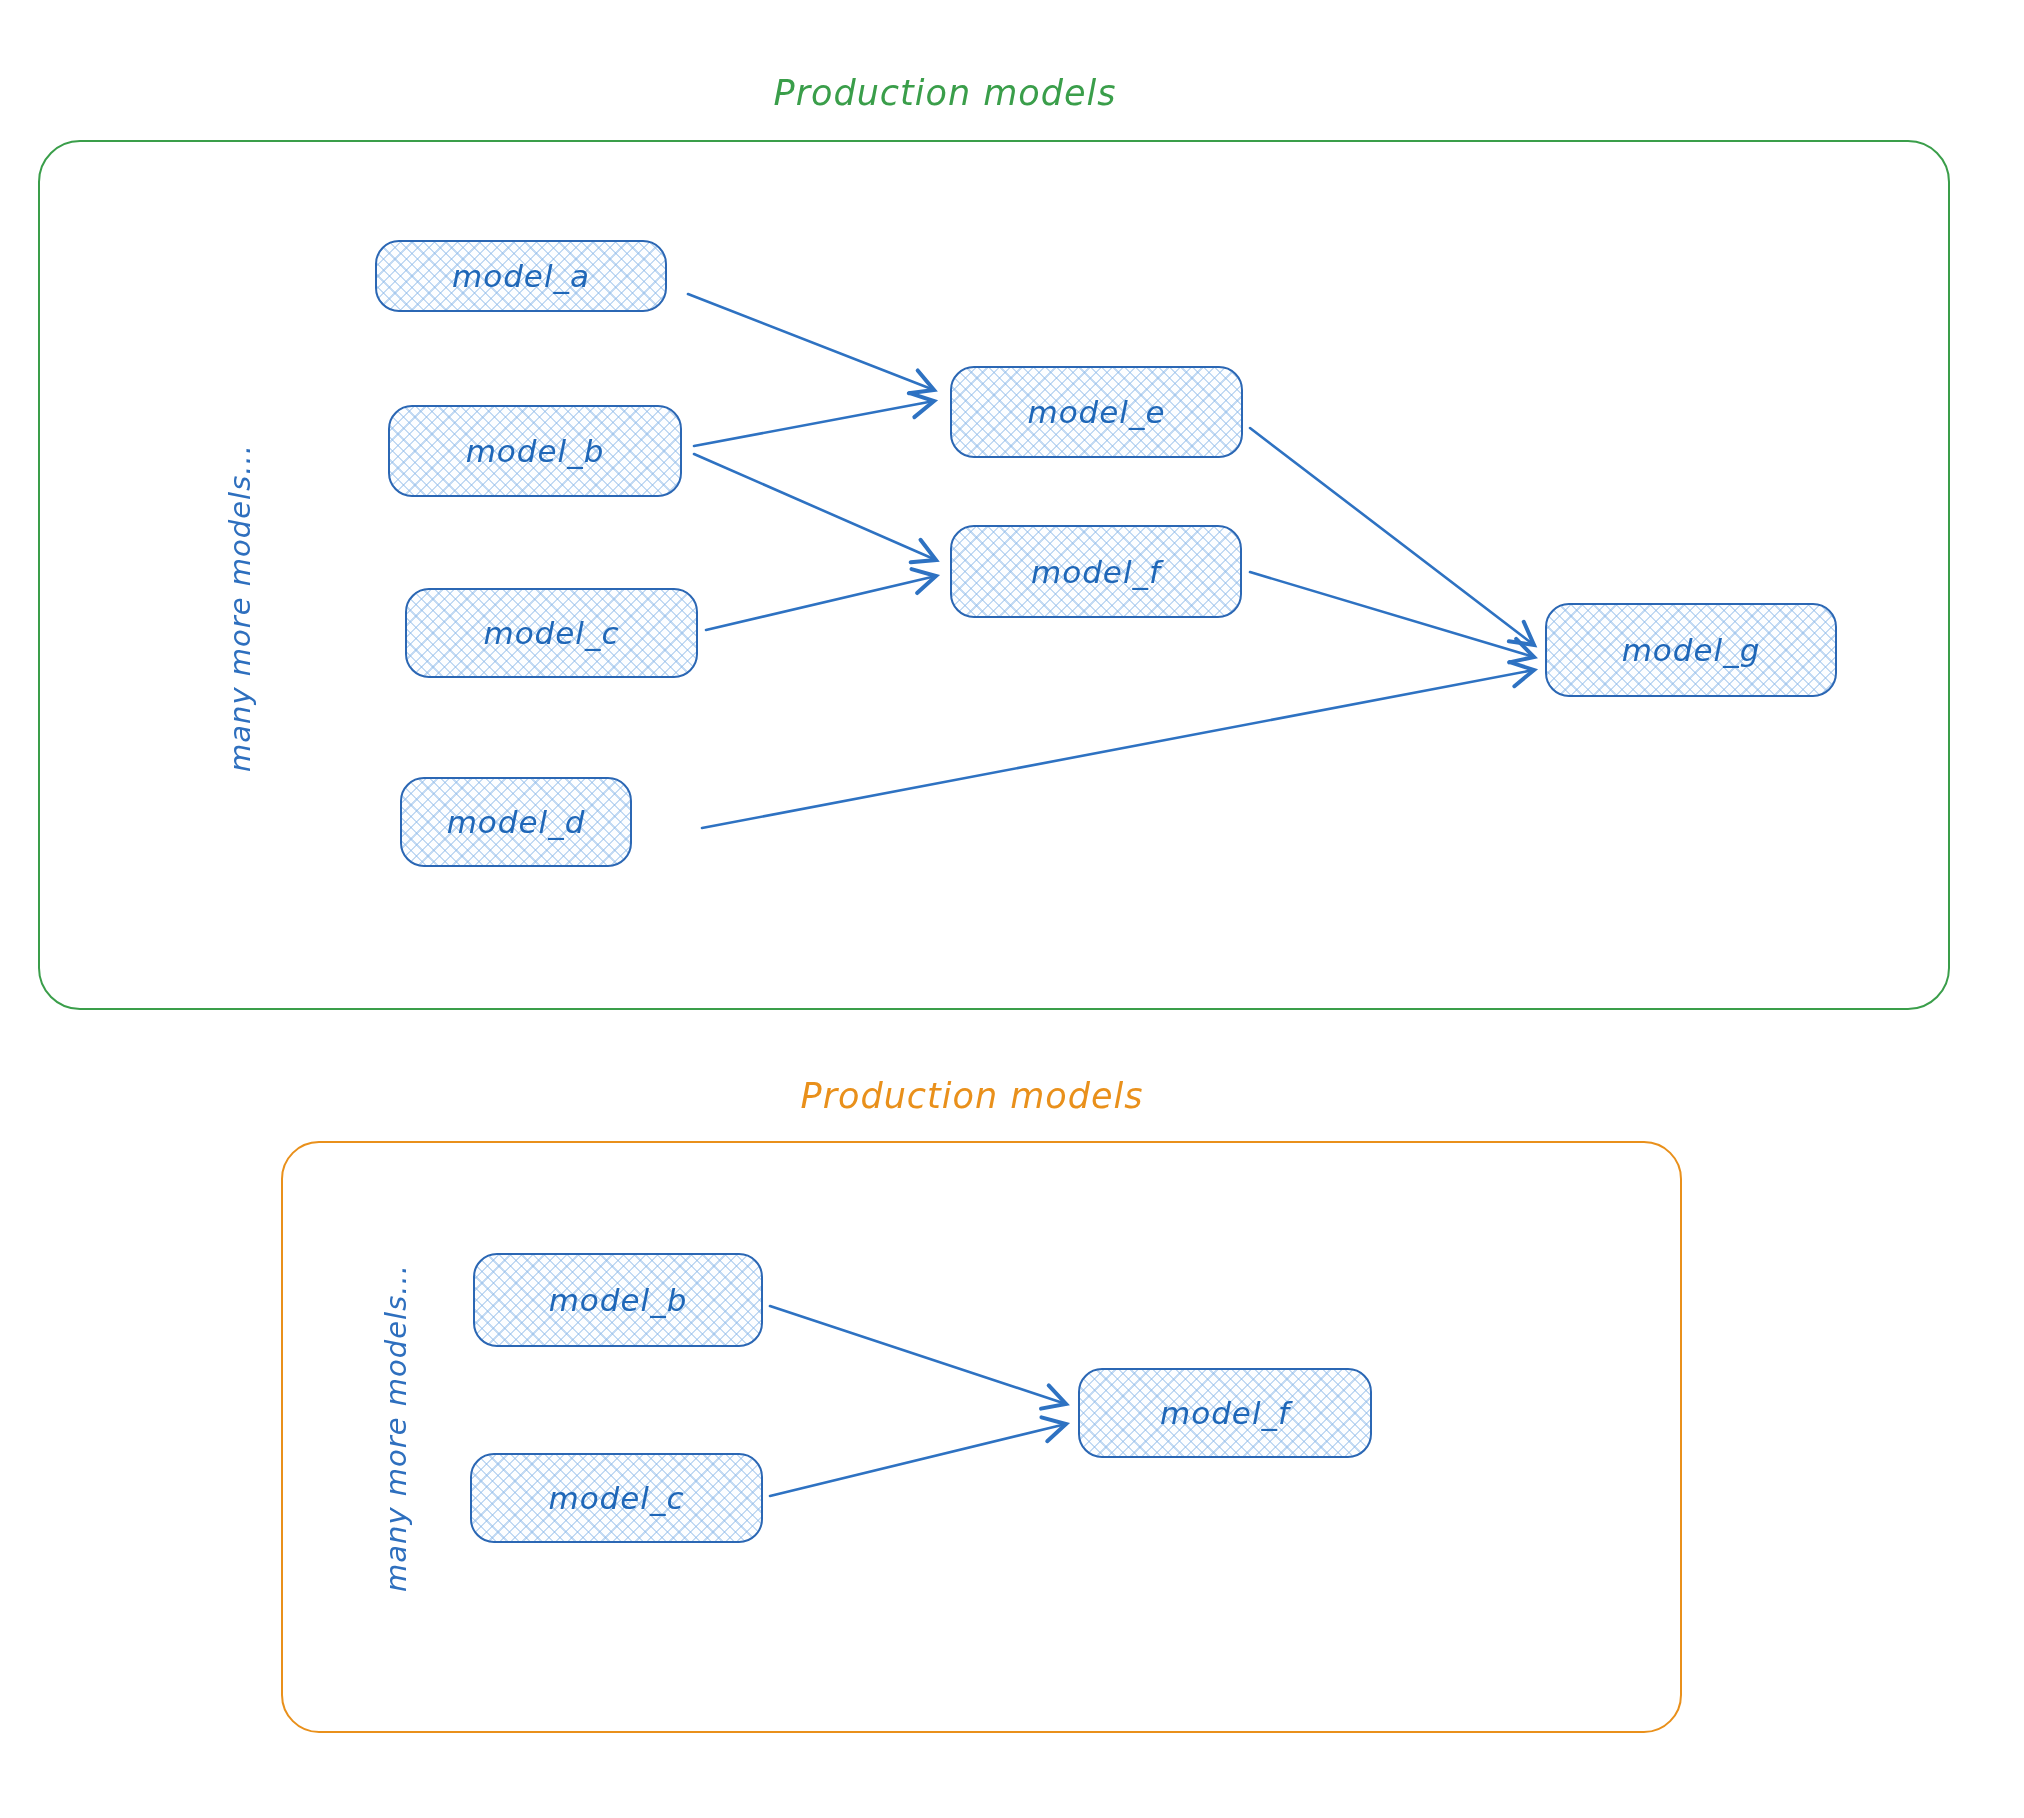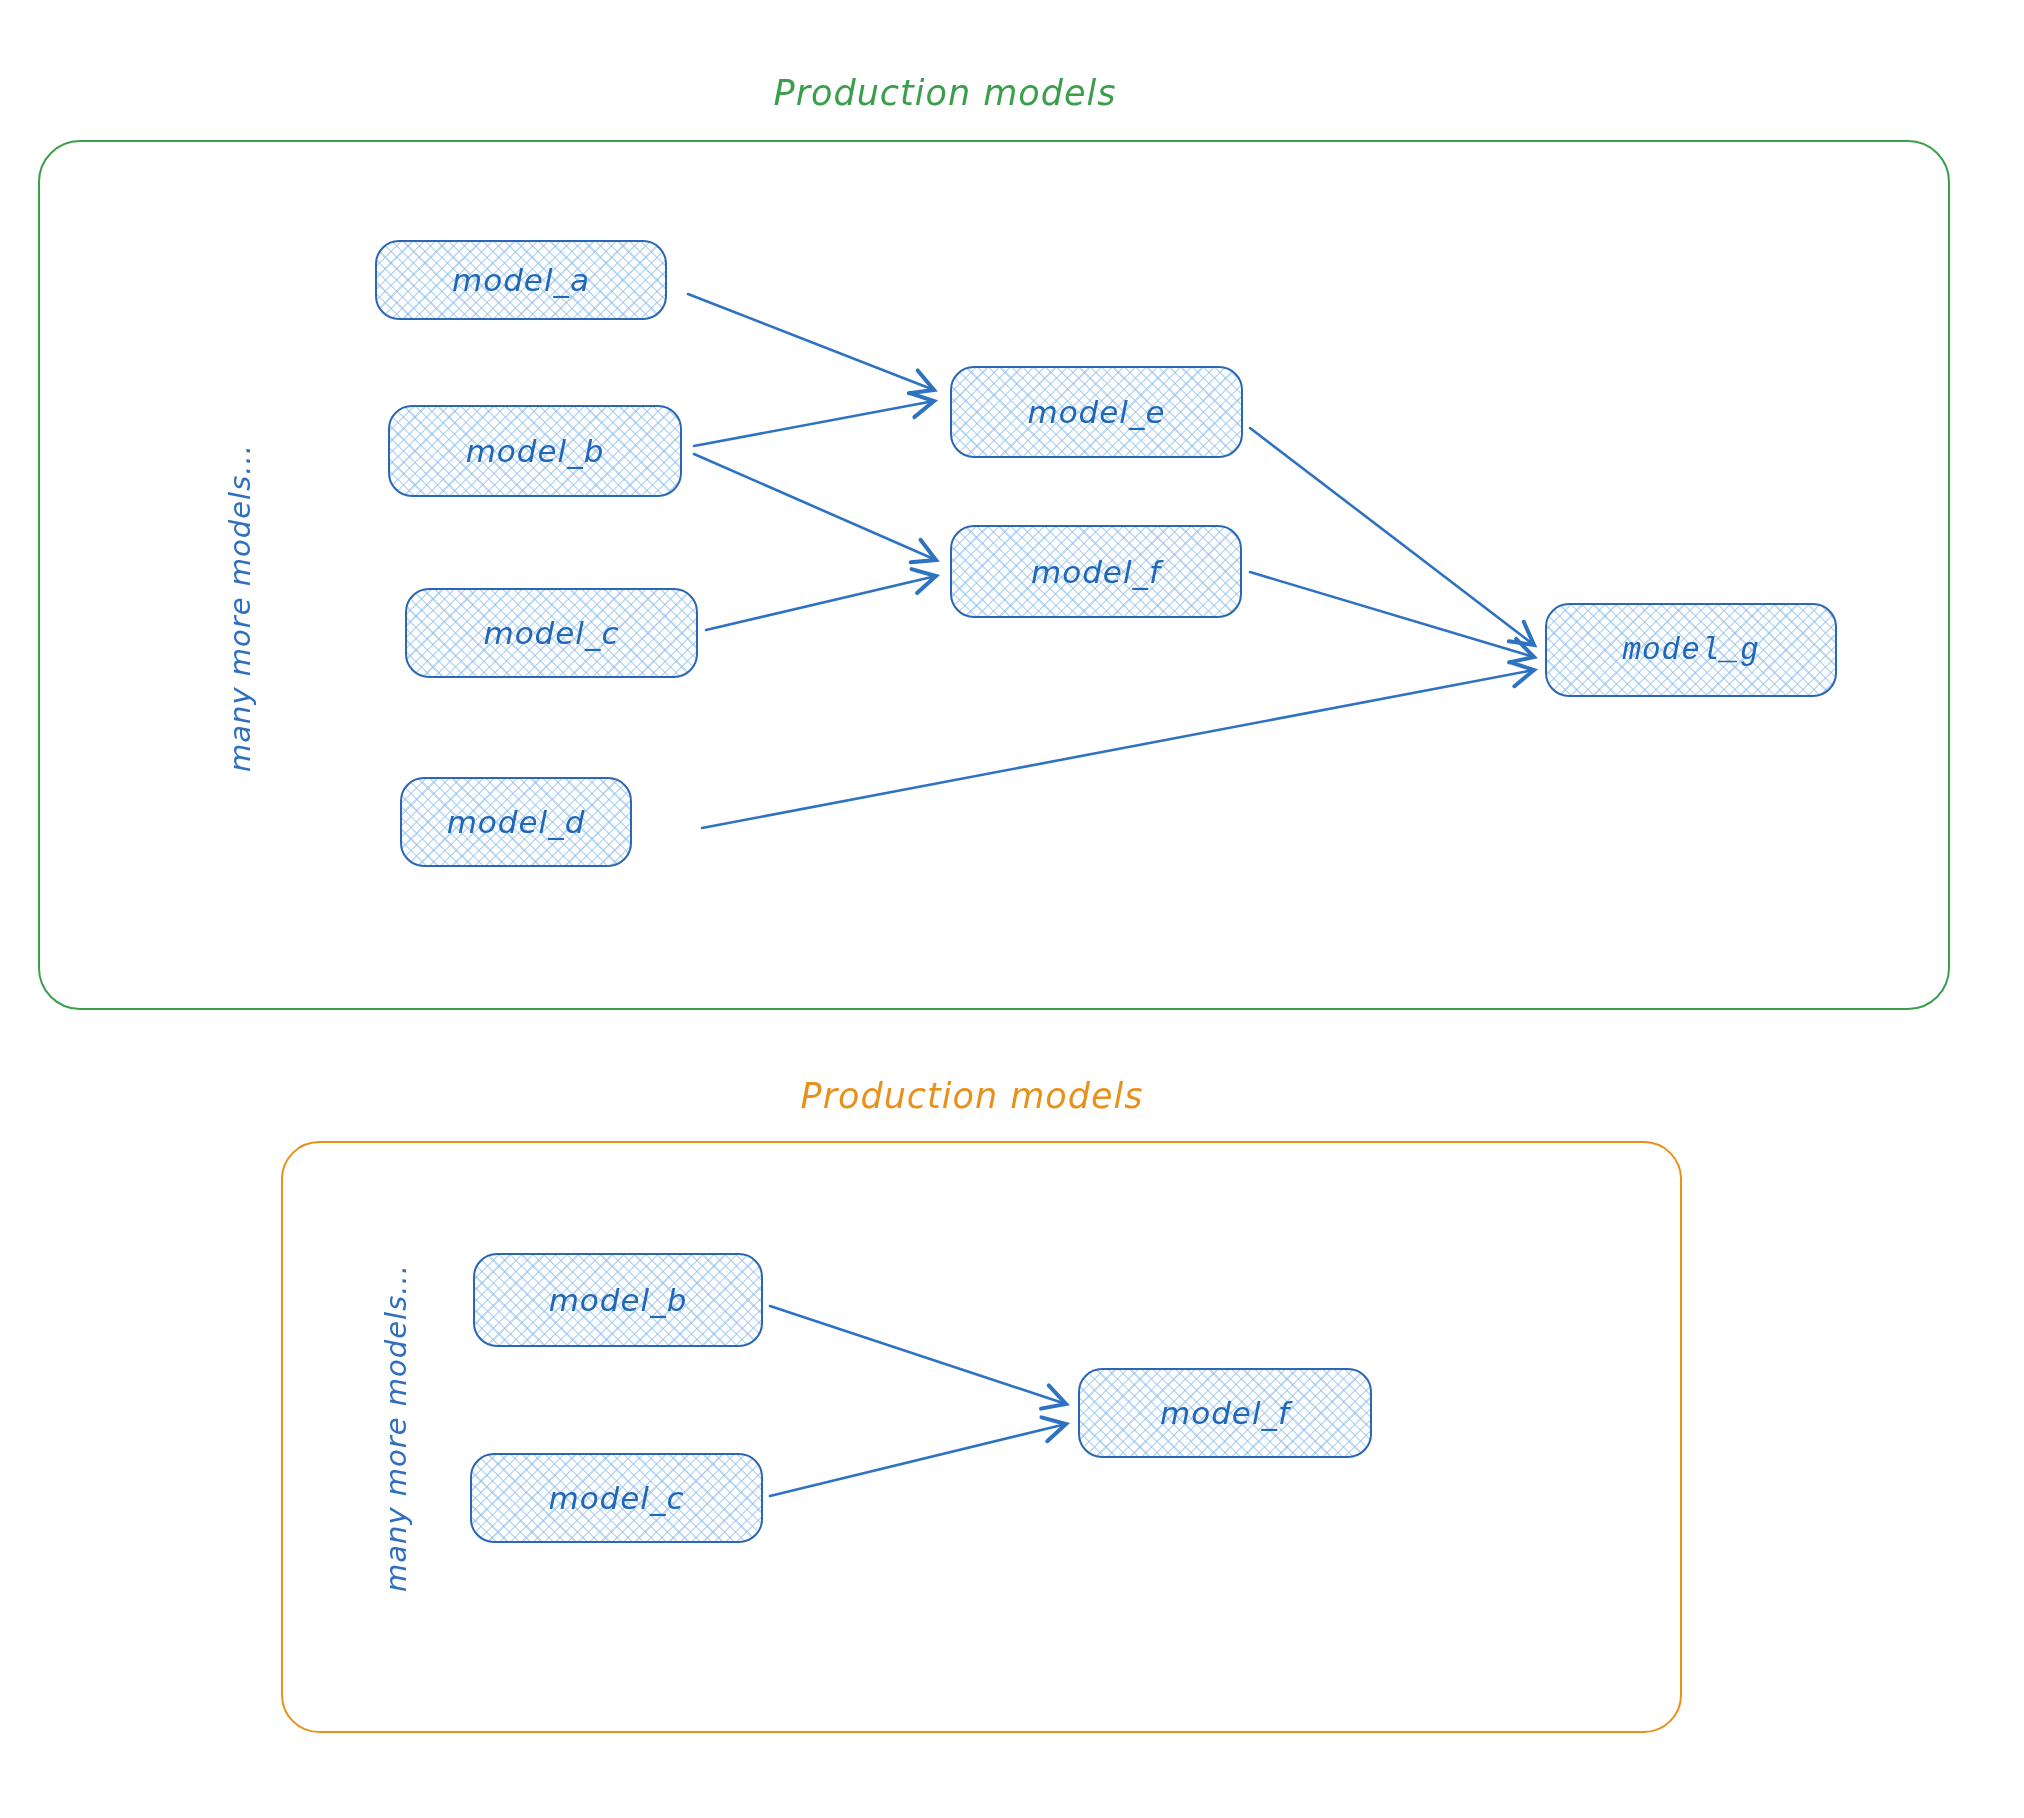--- a/index.html
+++ b/index.html
@@ -74,27 +74,27 @@
     font-size: 31px;
     font-style: italic;
     letter-spacing: 1px;
     background-color: #fdfeff;
     background-image:
       repeating-linear-gradient(45deg,  rgba(139,184,232,0.50) 0px, rgba(139,184,232,0.50) 1.6px, transparent 1.6px, transparent 8px),
       repeating-linear-gradient(135deg, rgba(139,184,232,0.50) 0px, rgba(139,184,232,0.50) 1.6px, transparent 1.6px, transparent 8px);
   }
 
   
-  .p-node-a { left: 375px; top: 240px; width: 292px; height: 80px; text-align: right; }
+  .p-node-a { left: 375px; top: 240px; width: 292px; height: 72px; text-align: right; }
   .p-node-b { left: 388px; top: 405px; width: 294px; height: 92px; }
   .p-node-c { left: 405px; top: 588px; width: 293px; height: 90px; }
   .p-node-d { left: 400px; top: 777px; width: 232px; height: 90px; }
   .p-node-e { left: 950px; top: 348px; width: 293px; height: 92px; margin-top: 18px; }
   .p-node-f { left: 950px; top: 525px; width: 292px; height: 93px; }
-  .p-node-g { left: 1545px; top: 603px; width: 292px; height: 94px; font-family: Liberation Mono, monospace; }
+  .p-node-g { left: 1545px; top: 603px; width: 292px; height: 94px; }
 
   
   .d-node-b { left: 473px; top: 1253px; width: 290px; height: 94px; }
   .d-node-c { left: 470px; top: 1453px; width: 293px; height: 90px; }
   .d-node-f { left: 1078px; top: 1368px; width: 294px; height: 90px; }
 
   .edges-svg {
     position: absolute;
     left: 0; top: 0;
     width: 2024px;

